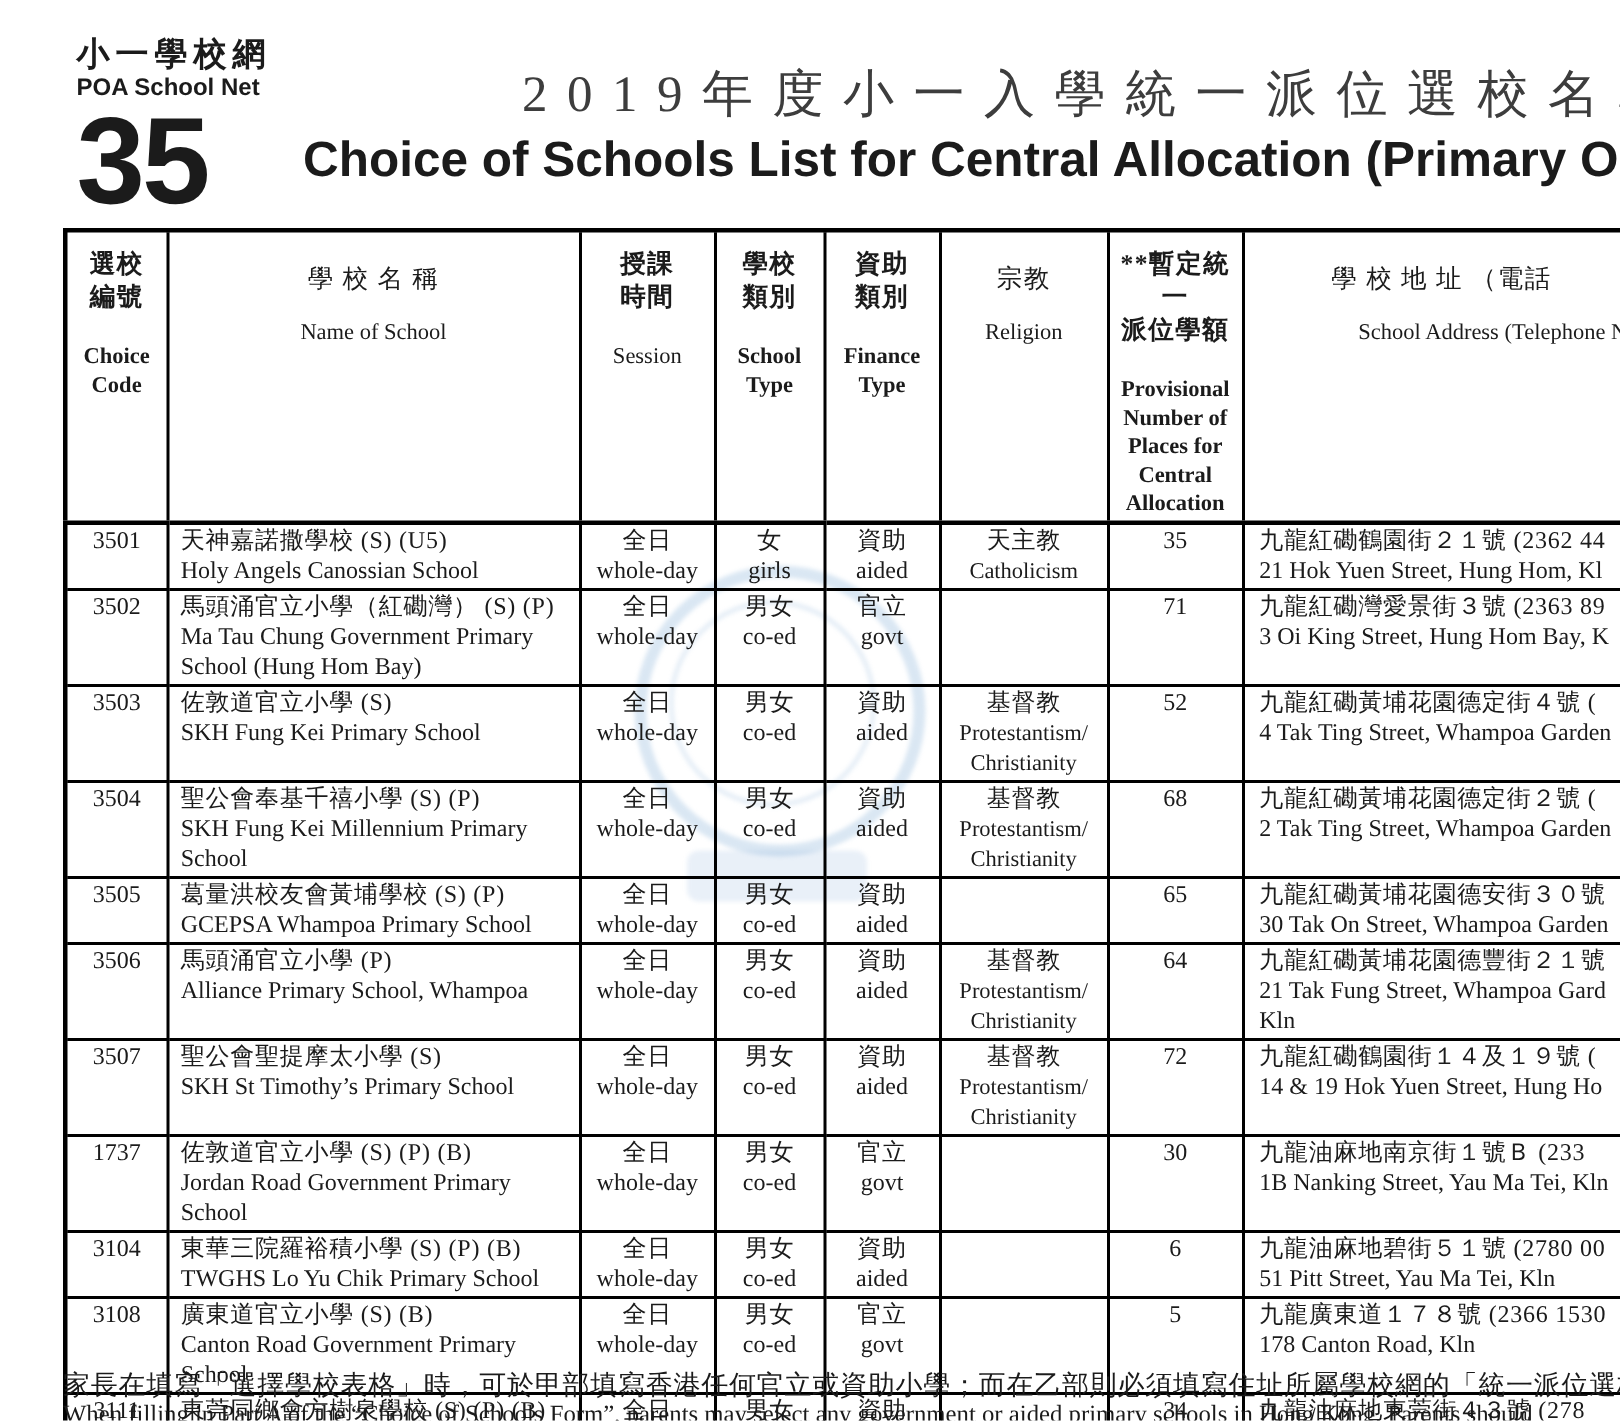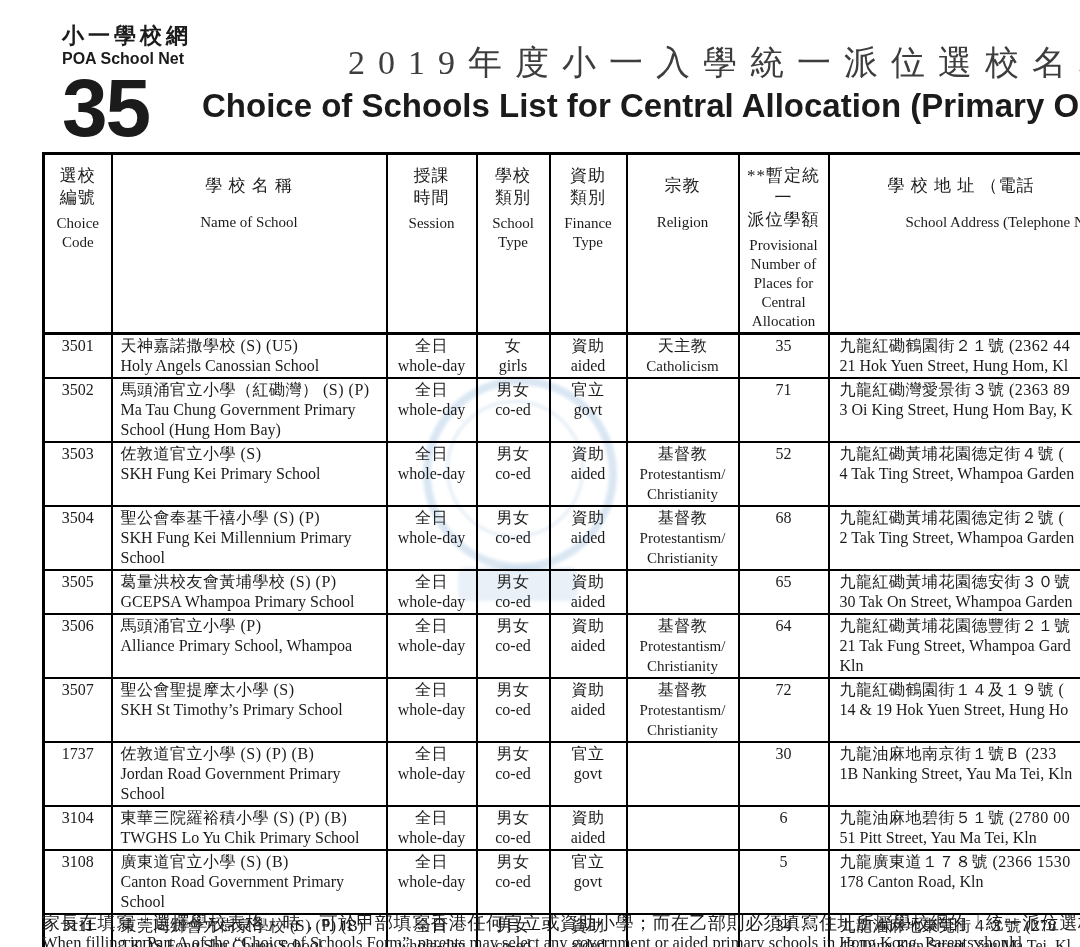--- a/index.html
+++ b/index.html
@@ -2,44 +2,44 @@
 <html><head>
 <meta charset="utf-8">
 <style>
   html,body{margin:0;padding:0;}
   body{
     width:1080px;height:947px;overflow:hidden;position:relative;
     background:#ffffff;color:#1b1b1b;
     font-family:"Liberation Serif","DejaVu Serif",serif;
   }
   
-  .net-block{position:absolute;left:62px;top:24px;font-family:"Liberation Sans","DejaVu Sans",sans-serif;}
+  .net-block{position:absolute;left:51px;top:24px;font-family:"Liberation Sans","DejaVu Sans",sans-serif;}
   .net-zh{font-size:22px;font-weight:bold;letter-spacing:4px;line-height:24px;}
   .net-en{font-size:16px;font-weight:bold;line-height:18px;margin-top:2px;}
   .net-num{font-size:82px;font-weight:bold;line-height:0.82;margin-top:6px;letter-spacing:-2px;}
   .title-zh{position:absolute;left:348px;top:40px;font-size:34px;letter-spacing:13px;
     color:#3d3d3d;white-space:nowrap;}
   .title-en{position:absolute;left:202px;top:87px;font-size:33px;font-weight:bold;white-space:nowrap;
     font-family:"Liberation Sans","DejaVu Sans",sans-serif;}
   
   .wm{position:absolute;left:418px;top:372px;width:205px;height:250px;pointer-events:none;filter:blur(1.5px);}
   .wm-ring{position:absolute;left:5px;top:5px;width:178px;height:178px;border-radius:50%;
     border:8px solid rgba(134,174,215,0.30);}
   .wm-ring2{position:absolute;left:28px;top:28px;width:132px;height:132px;border-radius:50%;
     border:3px solid rgba(134,174,215,0.22);}
   .wm-blob{position:absolute;left:40px;top:195px;width:120px;height:34px;border-radius:8px;
     background:rgba(134,174,215,0.18);}
   
   .tbl-wrap{position:absolute;left:42px;top:152px;}
   table{border-collapse:collapse;table-layout:fixed;width:1220px;border:3px solid #000;}
   th,td{border:2px solid #000;vertical-align:top;padding:1px 2px;font-size:16px;line-height:20px;font-weight:normal;}
   thead th{height:142px;border-bottom:3px solid #000;text-align:center;padding-top:10px;}
-  .pre{white-space:pre-line;}
+  .pre{white-space:pre-line;font-weight:bold;}
   th .zh{font-size:17px;line-height:22px;letter-spacing:1px;}
-  th .en{font-size:15px;line-height:19px;margin-top:5px;}
+  th .en{font-size:15px;line-height:19px;margin-top:20px;}
   th.one .zh{margin-top:10px;}
   th.one .en{margin-top:16px;}
   th.col-addr{text-align:left;padding-left:58px;}
   th.col-addr .en{margin-left:18px;}
   td.c-code,td.c-sess,td.c-type,td.c-fin,td.c-rel,td.c-places{text-align:center;}
   td.c-name{padding:1px 10px 1px 8px;}
   td.c-name .en{white-space:pre-line;}
   td.c-rel .en{white-space:pre-line;font-size:15px;}
   td.c-addr{padding-left:10px;}
   td.c-addr div{white-space:nowrap;}

